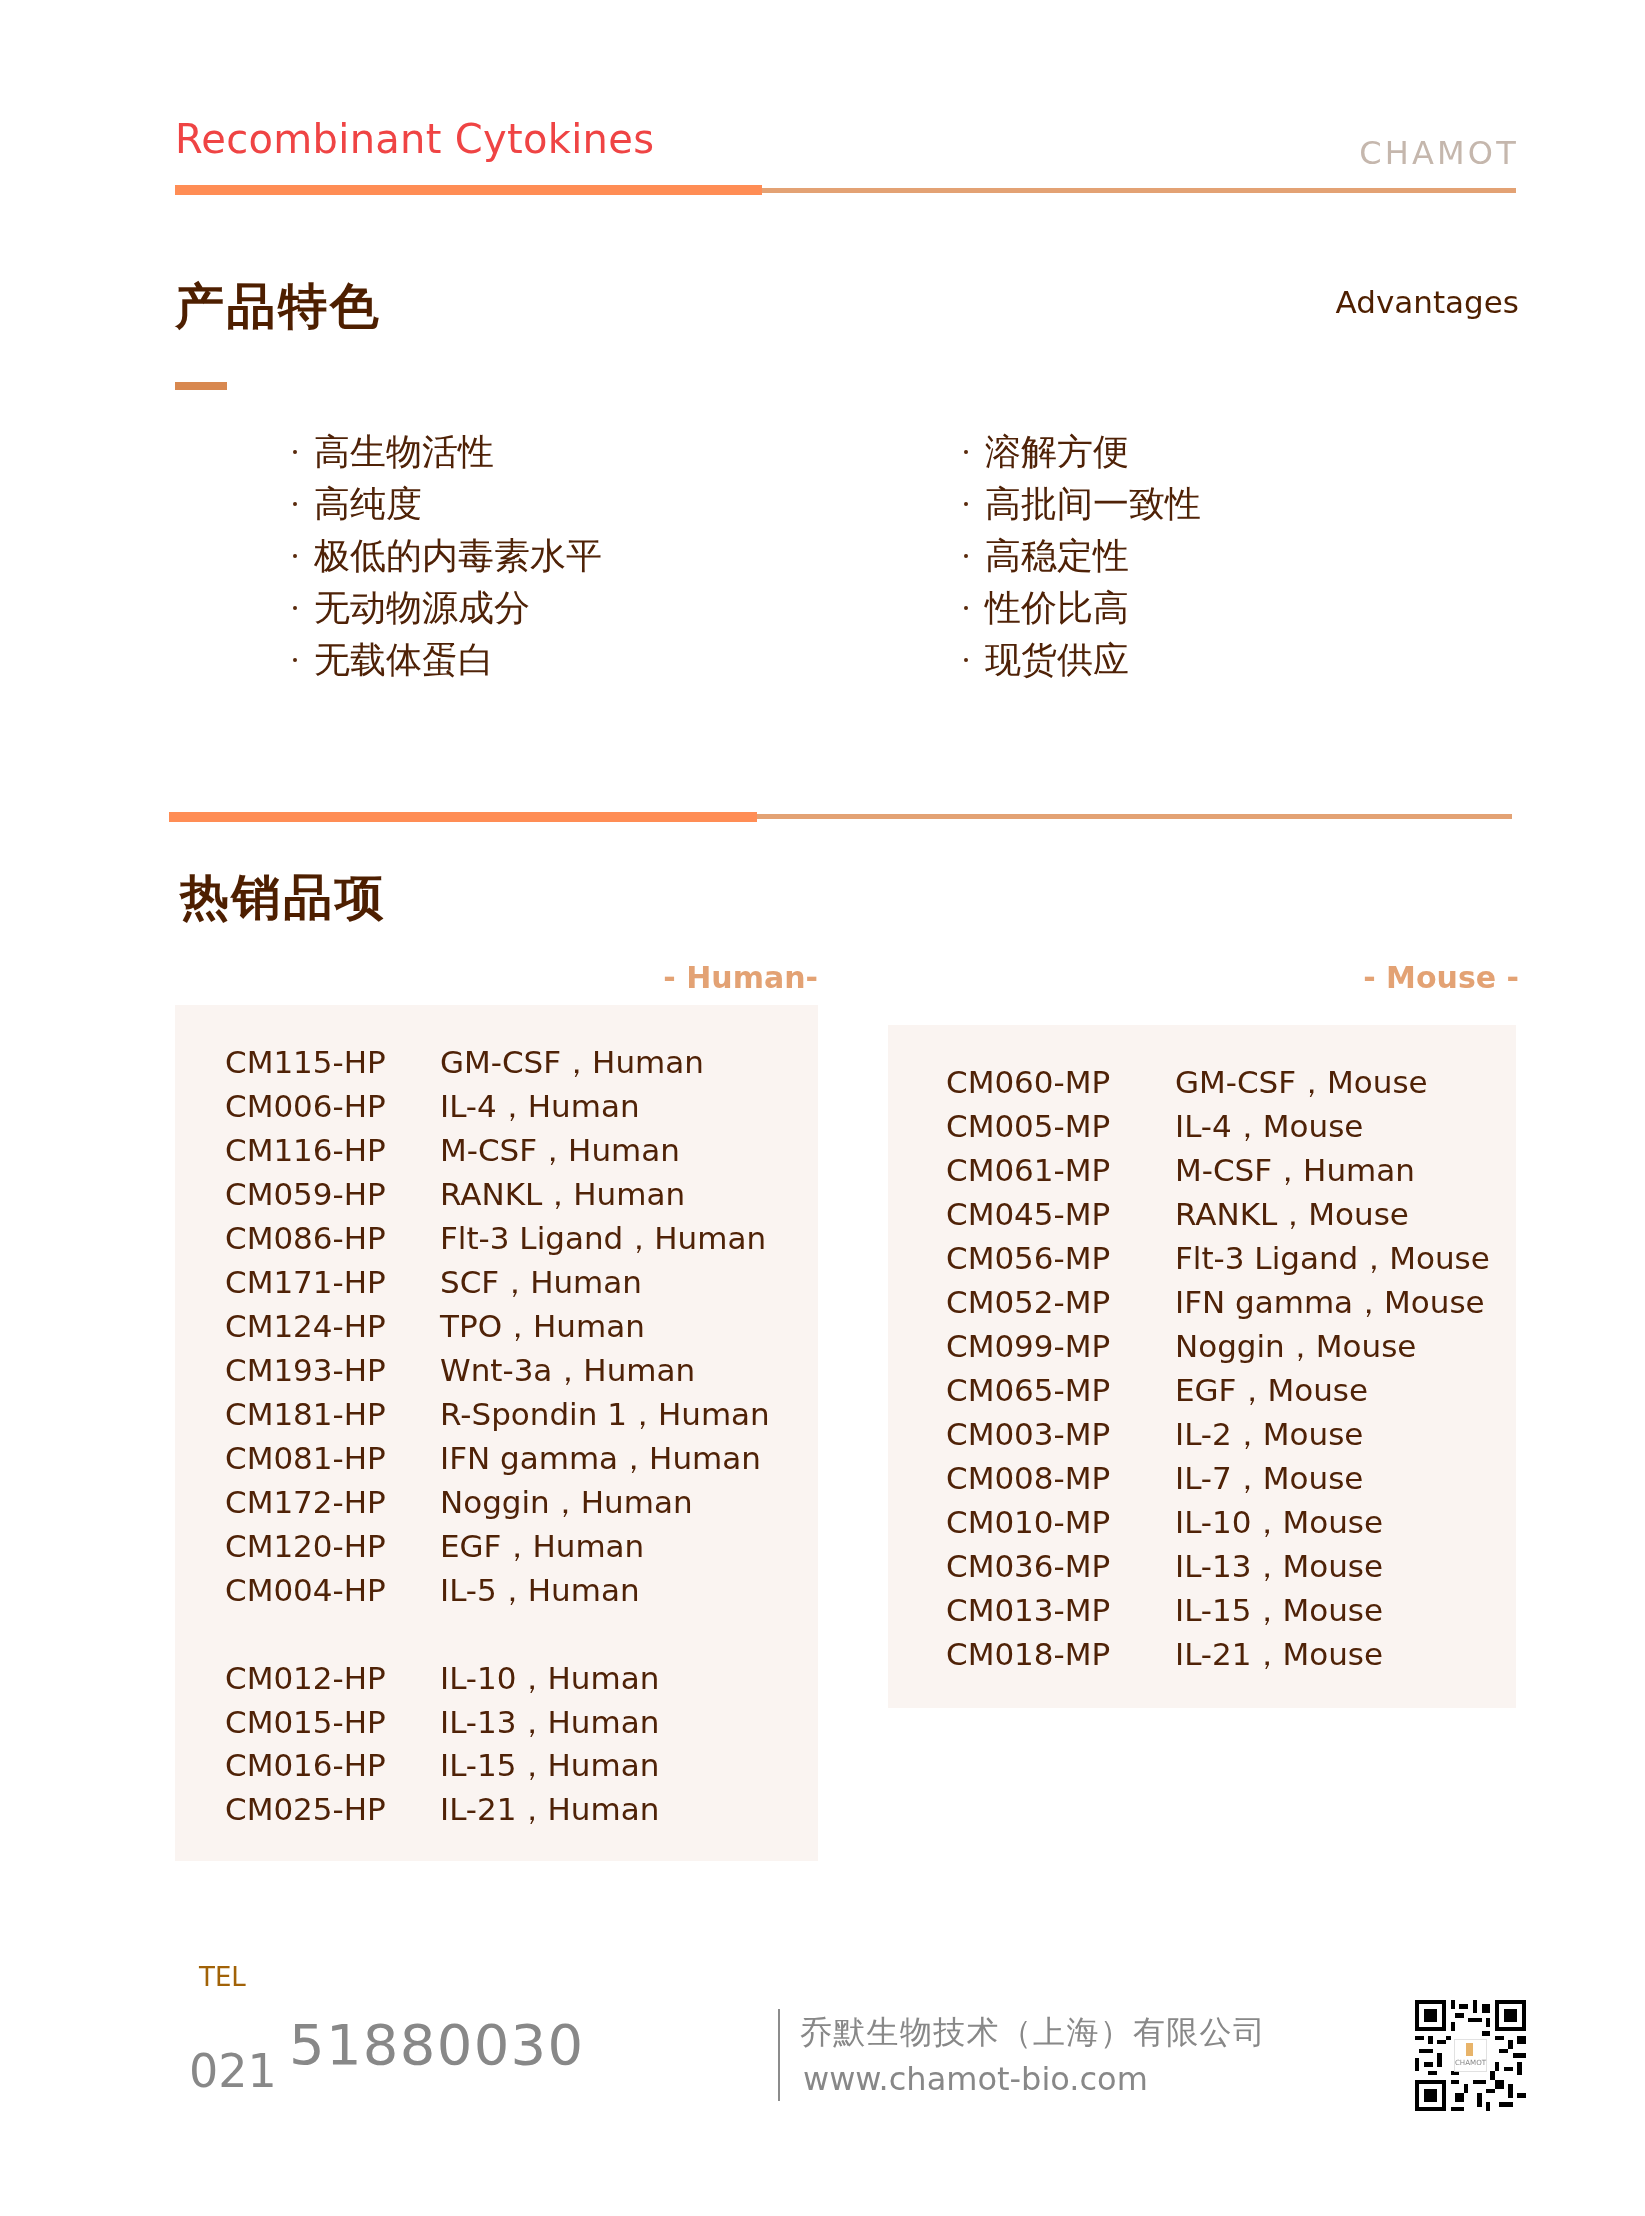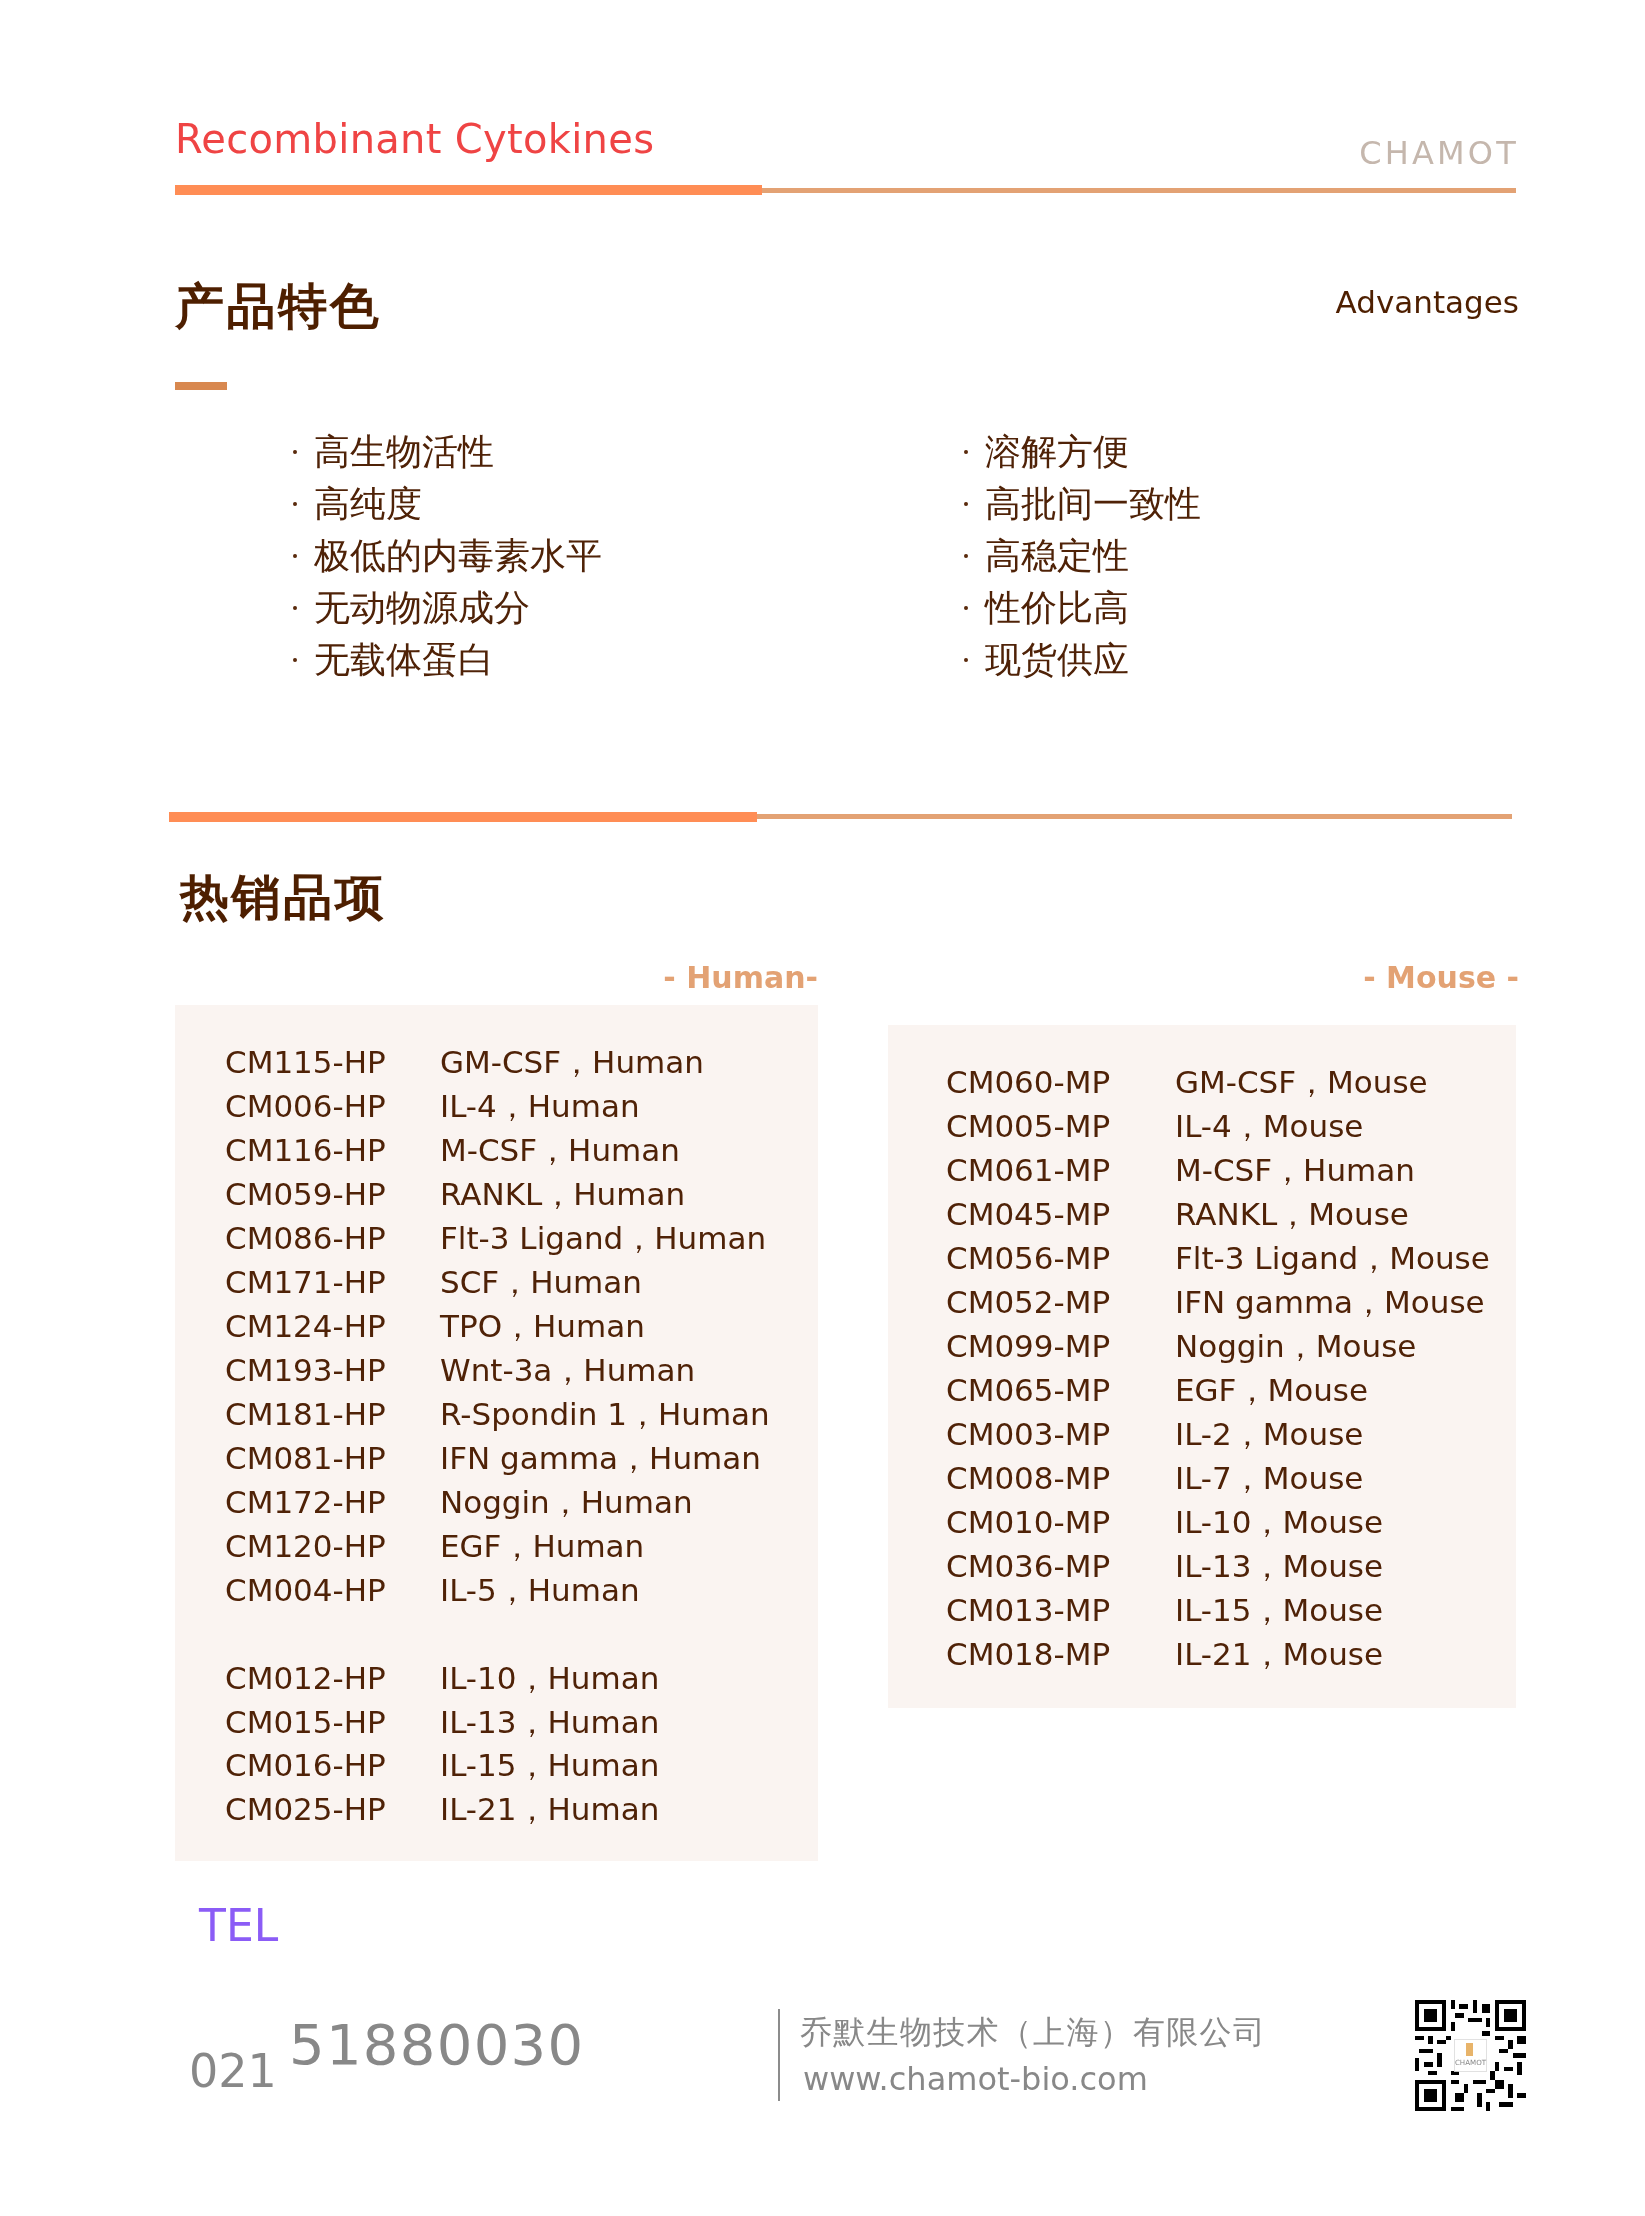--- a/index.html
+++ b/index.html
@@ -24,21 +24,21 @@
   .feat-dot { display: inline-block; width: 3.9px; height: 3.9px; background: #5a2a0c; border-radius: 1.9px; margin-right: 17px; }
 
   
   .list-label { font-size: 30px; font-weight: bold; color: #e3a274; }
   .list-box { background: #faf4f1; }
   .row { position: absolute; height: 44px; font-size: 31px; line-height: 44px; color: #4f2207; white-space: nowrap; }
   .row .code { position: absolute; left: 0; }
   .row .name { position: absolute; }
 
   
-  .tel-label { left: 199px; top: 1900px; font-size: 44px; color: #8b5cf6; }
+  .tel-label { left: 199px; top: 1962px; font-size: 26px; color: #a16207; }
   .tel-area  { left: 189px; top: 2044px; font-size: 46px; color: #888888; }
   .tel-num   { left: 289px; top: 2012px; font-size: 56px; color: #888888; letter-spacing: 1.3px; }
   .v-divider { left: 778px; top: 2009px; width: 1.9px; height: 92px; background: #8c8c8c; }
   .company   { left: 800px; top: 2011px; font-size: 32px; color: #888888; letter-spacing: 1.3px; }
   .website   { left: 803px; top: 2060px; font-size: 32px; color: #888888; }
   .qr { left: 1415px; top: 2000px; width: 111px; height: 111px; background: #fff; }
 </style>
 </head>
 <body>
 

